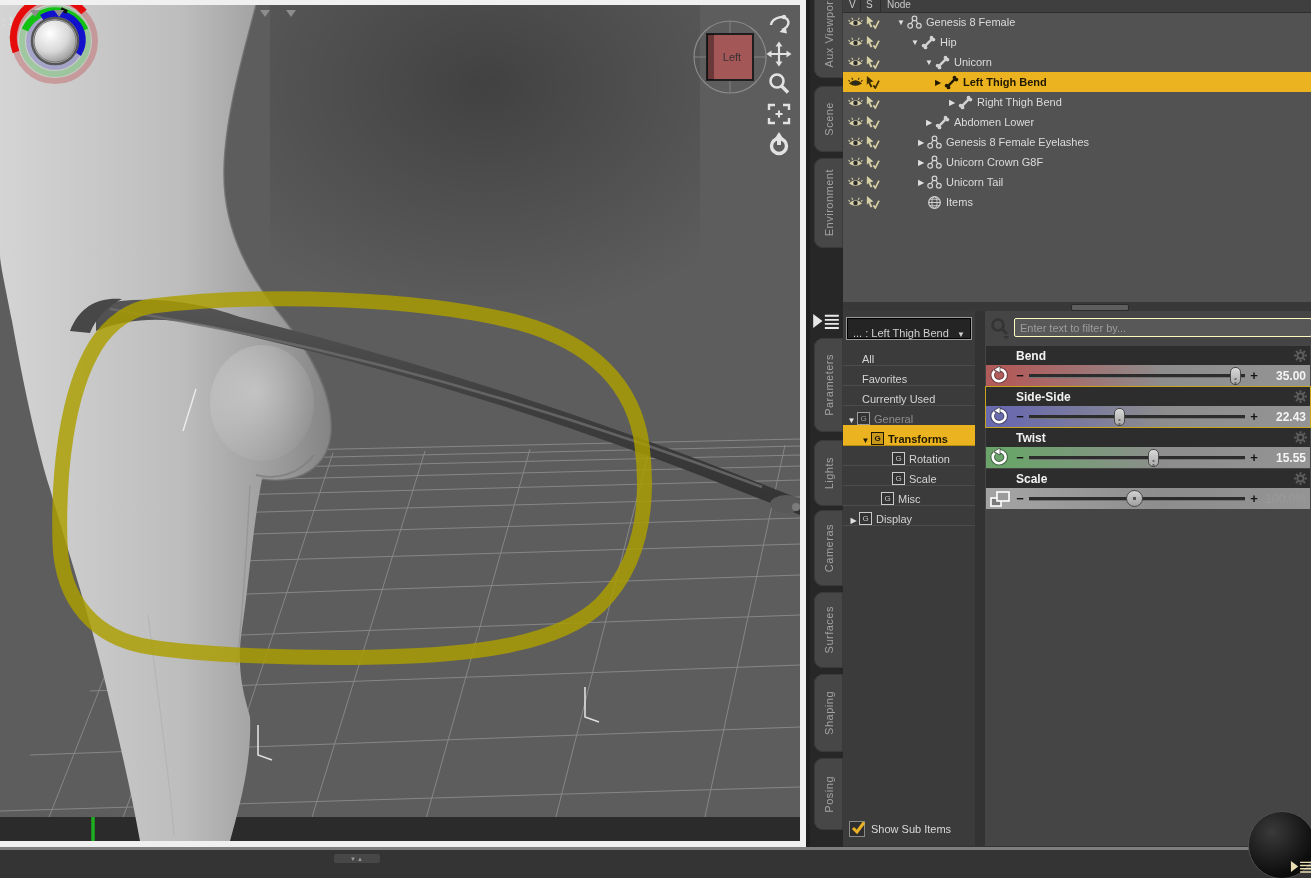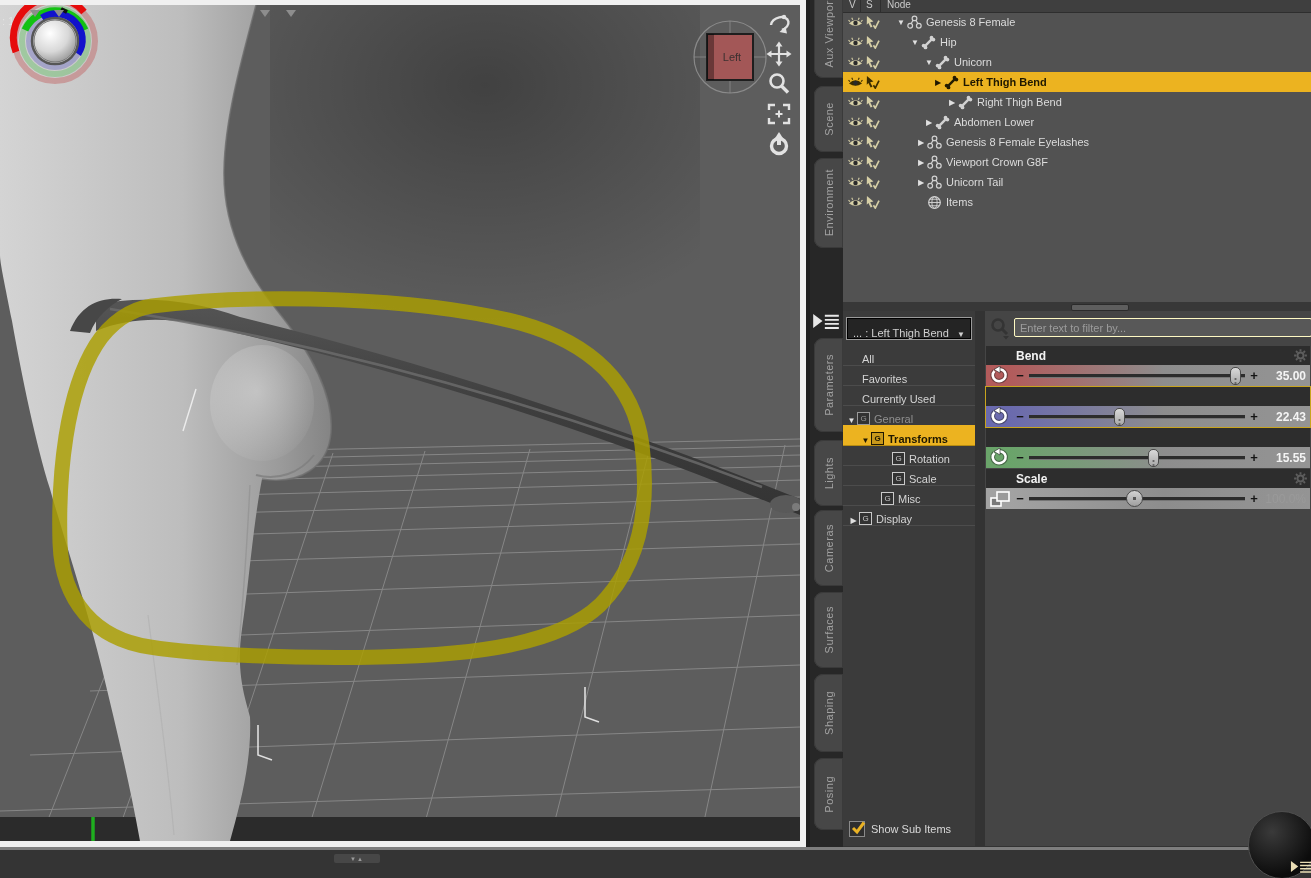--- a/index.html
+++ b/index.html
@@ -492,21 +492,21 @@
         <svg class="ticon" style="margin-left: 5px;">
           <use href="#sym-eye"></use>
         </svg>
         <svg class="ticon">
           <use href="#sym-cursor"></use>
         </svg>
         <span class="sexp" style="margin-left:34px;">▶</span>
         <svg class="nicon">
           <use href="#sym-figure"></use>
         </svg>
-        <span class="slabel">Viewport Crown G8F</span>
+        <span class="slabel">Unicorn Crown G8F</span>
       </div>
       <div class="srow" style="top:172px;">
         <svg class="ticon" style="margin-left: 5px;">
           <use href="#sym-eye"></use>
         </svg>
         <svg class="ticon">
           <use href="#sym-cursor"></use>
         </svg>
         <span class="sexp" style="margin-left:34px;">▶</span>
         <svg class="nicon">
@@ -614,33 +614,45 @@
           </svg>
           <span class="minus">−</span>
           <div class="track">
             <div class="handle" style="left:calc(95.5% - 5px);"></div>
           </div>
           <span class="plus">+</span>
           <span class="pvalue">35.00</span>
         </div>
       </div>
       <div class="pblock sel" style="top:76px;">
+        <div class="plabel">
+          <span class="pname">Side-Side</span>
+          <svg class="gear">
+            <use href="#sym-gear"></use>
+          </svg>
+        </div>
         <div class="prow" style="background:linear-gradient(90deg, #6a6aae 0%, #6a6aae 7%, #8d8d8d 55%, #949494 100%);">
           <svg class="picon">
             <use href="#sym-rotate"></use>
           </svg>
           <span class="minus">−</span>
           <div class="track">
             <div class="handle" style="left:calc(41.5% - 5px);"></div>
           </div>
           <span class="plus">+</span>
           <span class="pvalue">22.43</span>
         </div>
       </div>
       <div class="pblock" style="top:117px;">
+        <div class="plabel">
+          <span class="pname">Twist</span>
+          <svg class="gear">
+            <use href="#sym-gear"></use>
+          </svg>
+        </div>
         <div class="prow" style="background:linear-gradient(90deg, #6aa46a 0%, #6aa46a 7%, #8d8d8d 55%, #949494 100%);">
           <svg class="picon">
             <use href="#sym-rotate"></use>
           </svg>
           <span class="minus">−</span>
           <div class="track">
             <div class="handle" style="left:calc(57.49999999999999% - 5px);"></div>
           </div>
           <span class="plus">+</span>
           <span class="pvalue">15.55</span>

